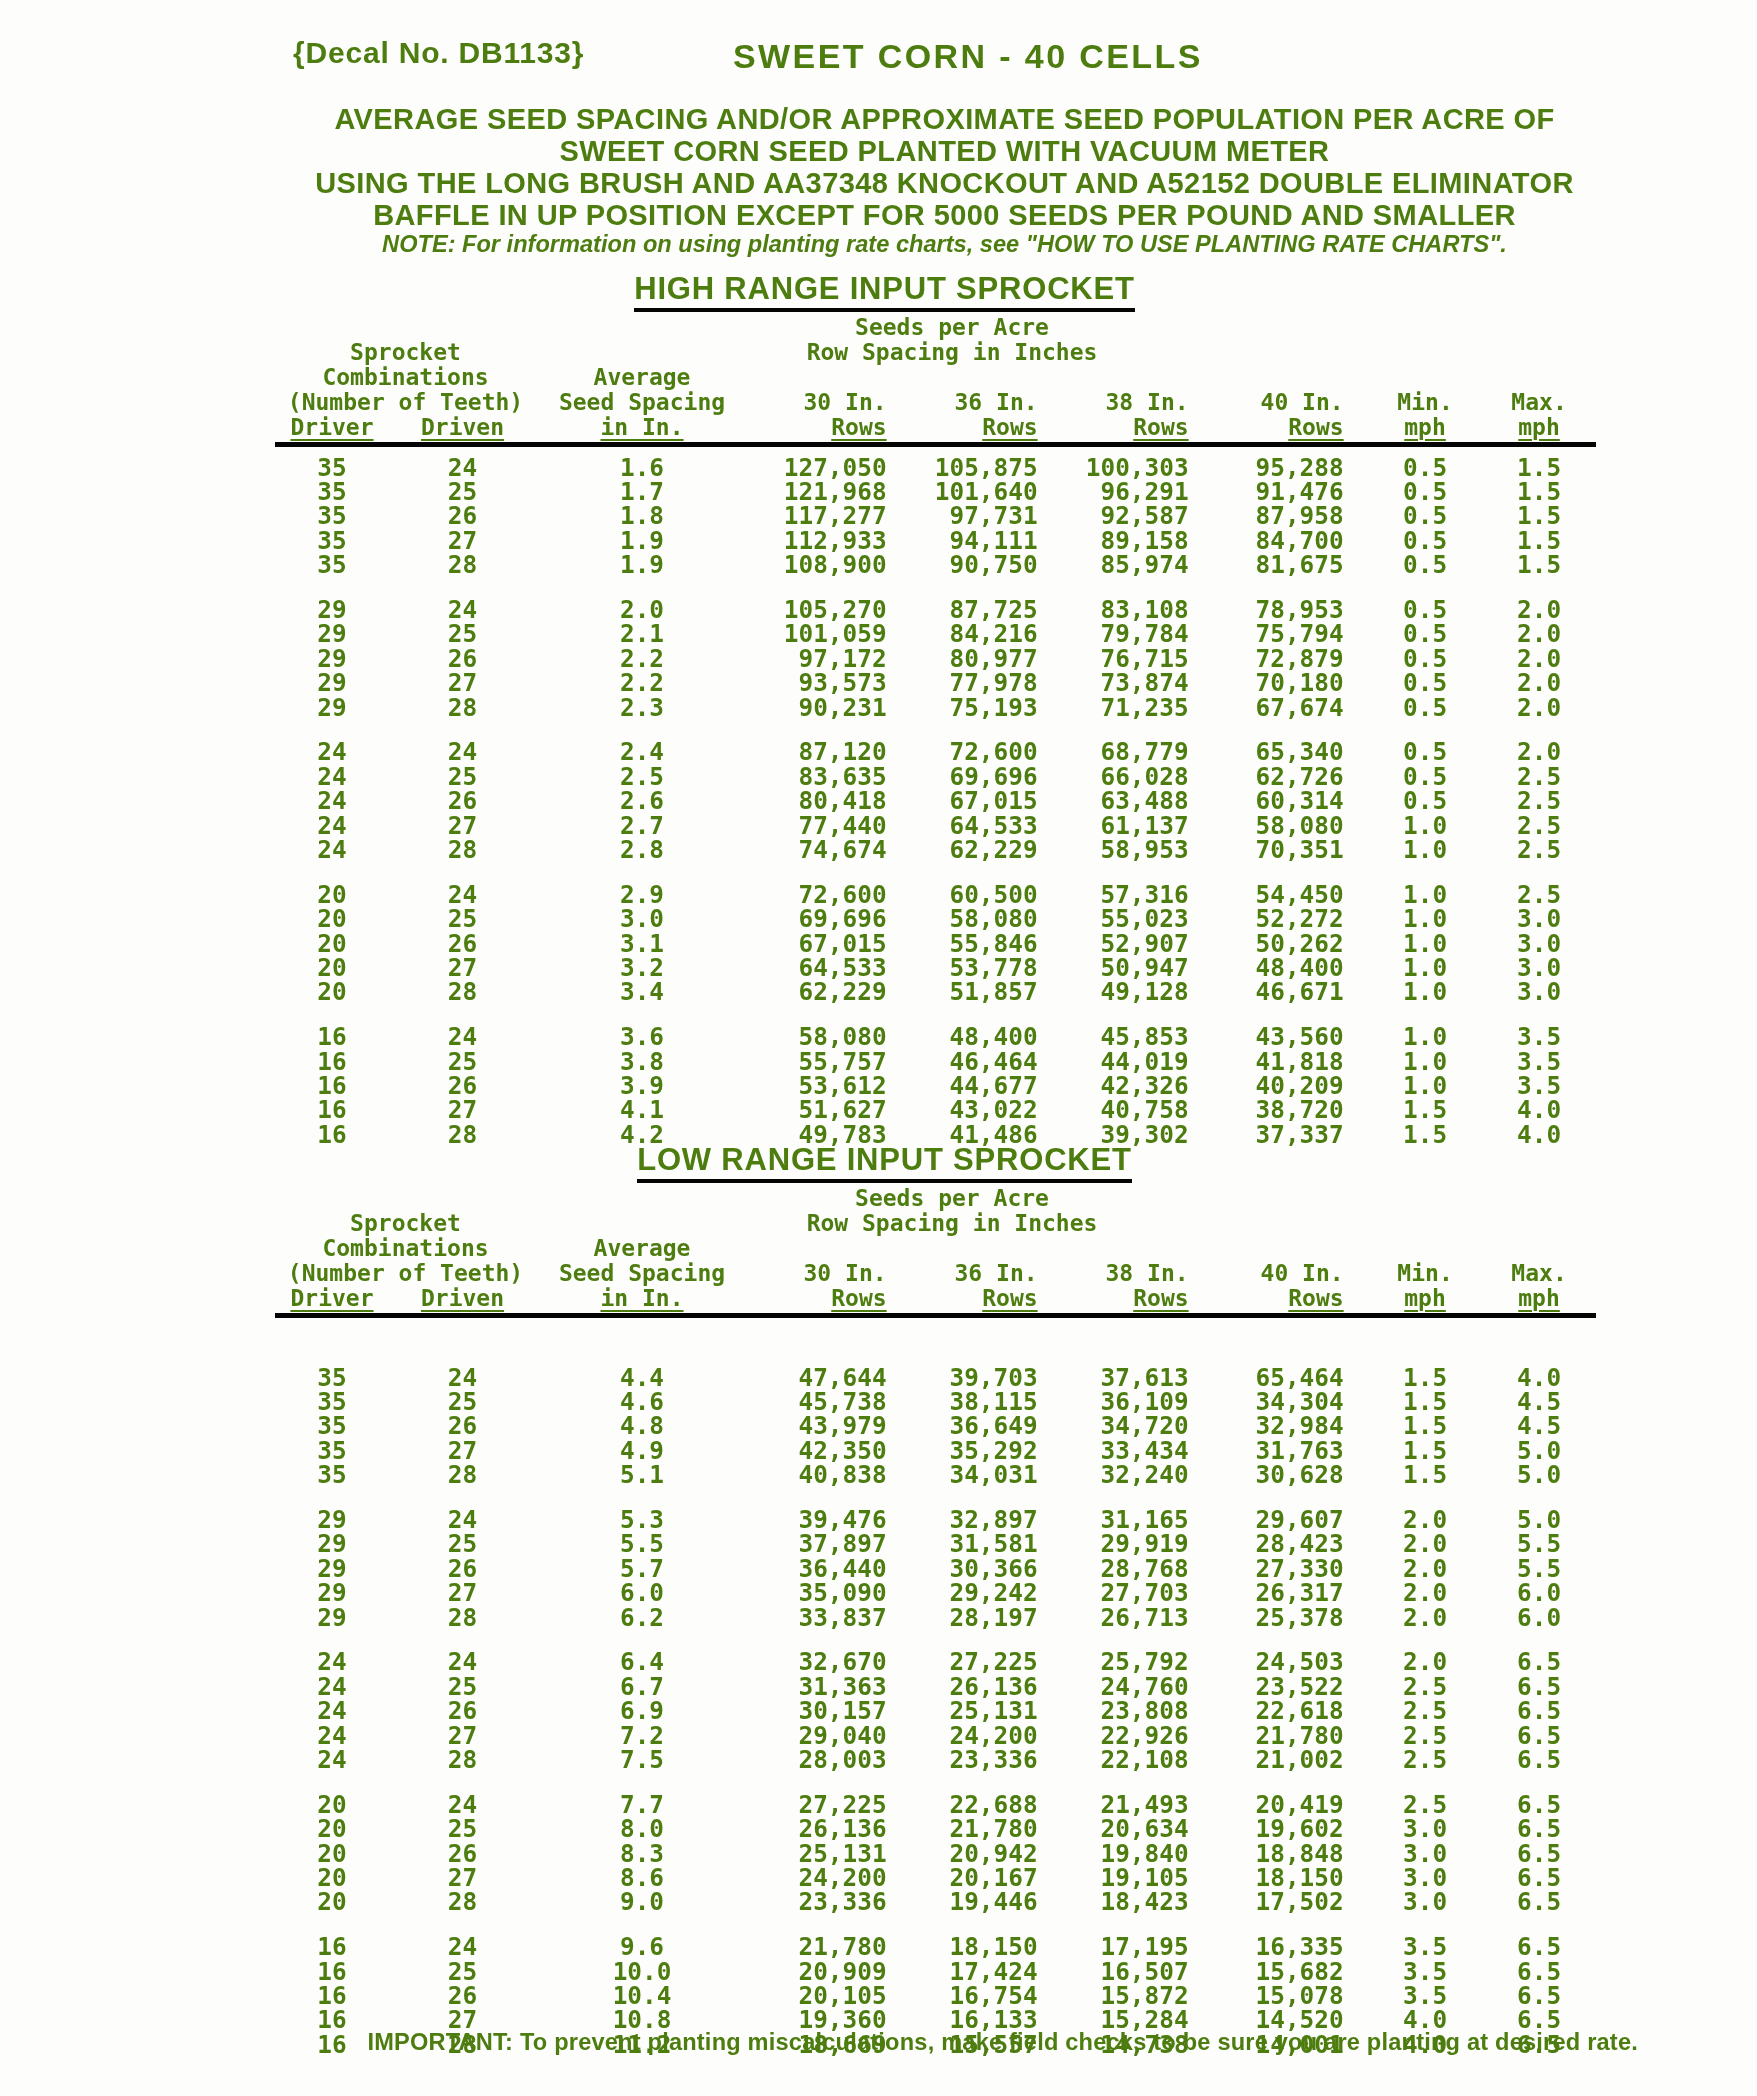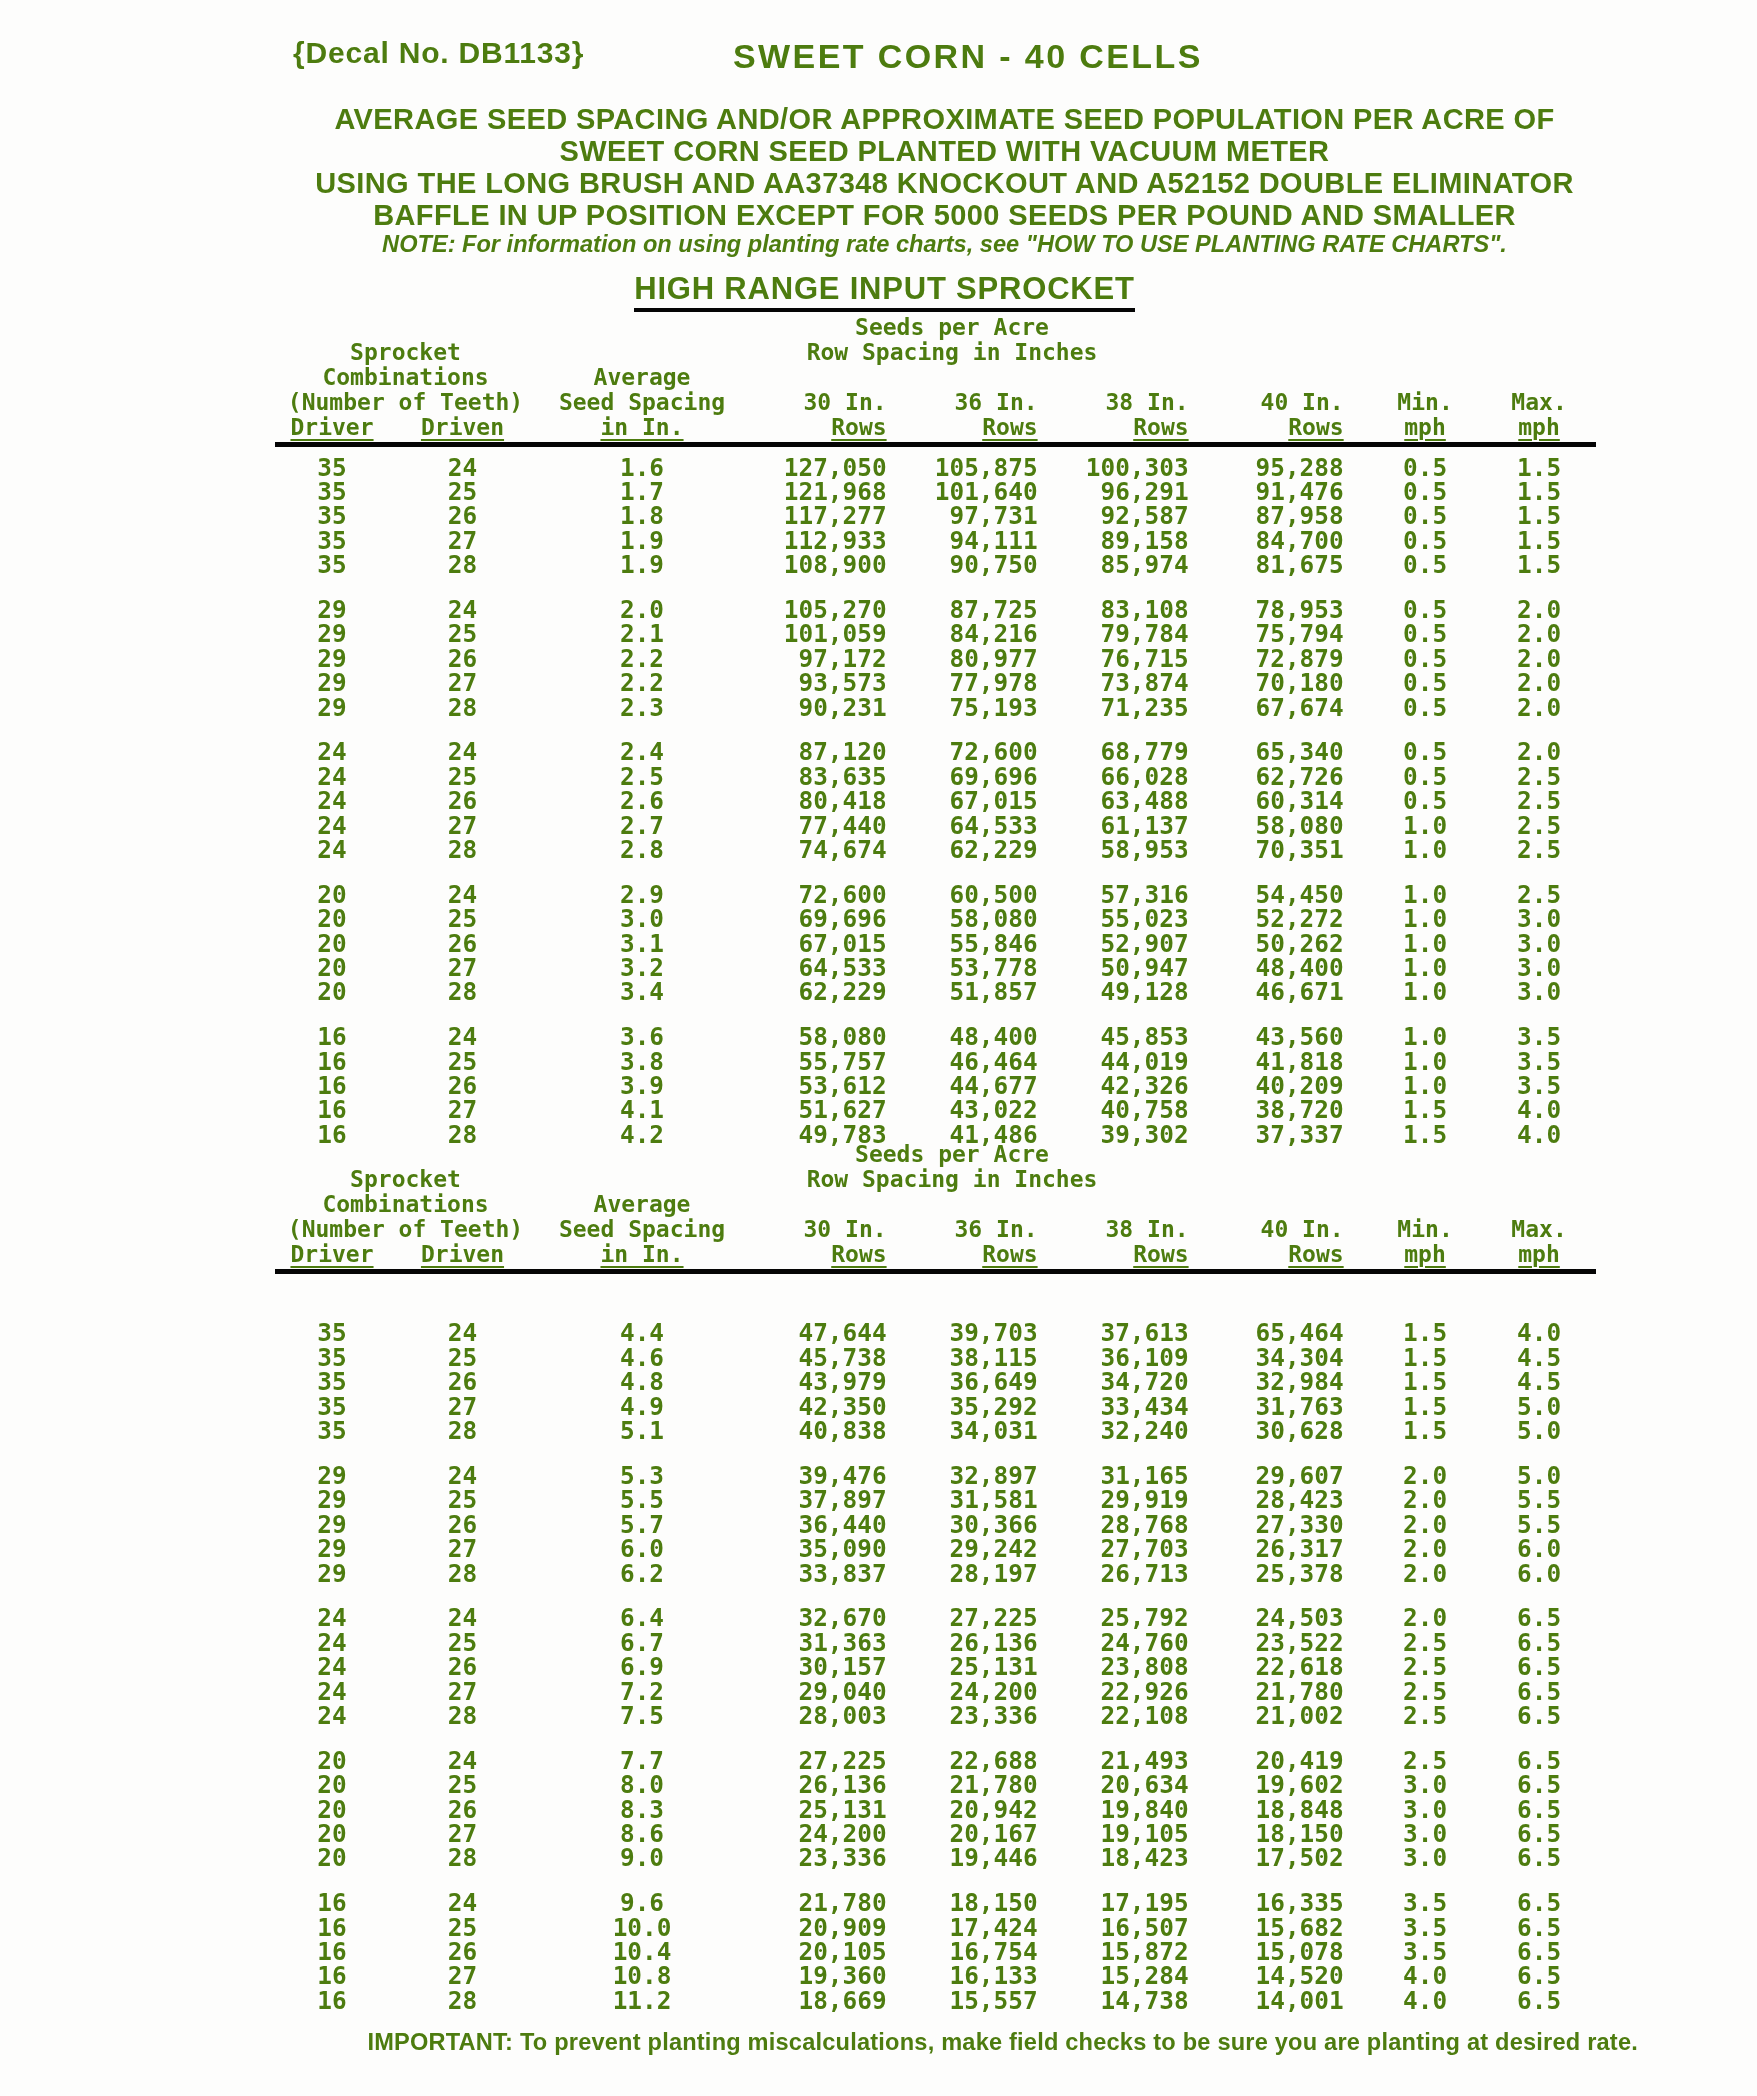--- a/index.html
+++ b/index.html
@@ -426,20 +426,21 @@
               <td class="r" colspan="1">37,337</td>
               <td class="c" colspan="1">1.5</td>
               <td class="c" colspan="1">4.0</td>
             </tr>
           </tbody>
         </table>
       </div>
   </div>
 
   <div class="table-section" id="low-section">
+    <div class="table-title"><span>LOW RANGE INPUT SPROCKET</span></div>
     <div>
         <table class="sprocket-table">
           <colgroup>
             <col style="width: 114px;">
             <col style="width: 147px;">
             <col style="width: 212px;">
             <col style="width: 163px;">
             <col style="width: 151px;">
             <col style="width: 151px;">
             <col style="width: 155px;">

